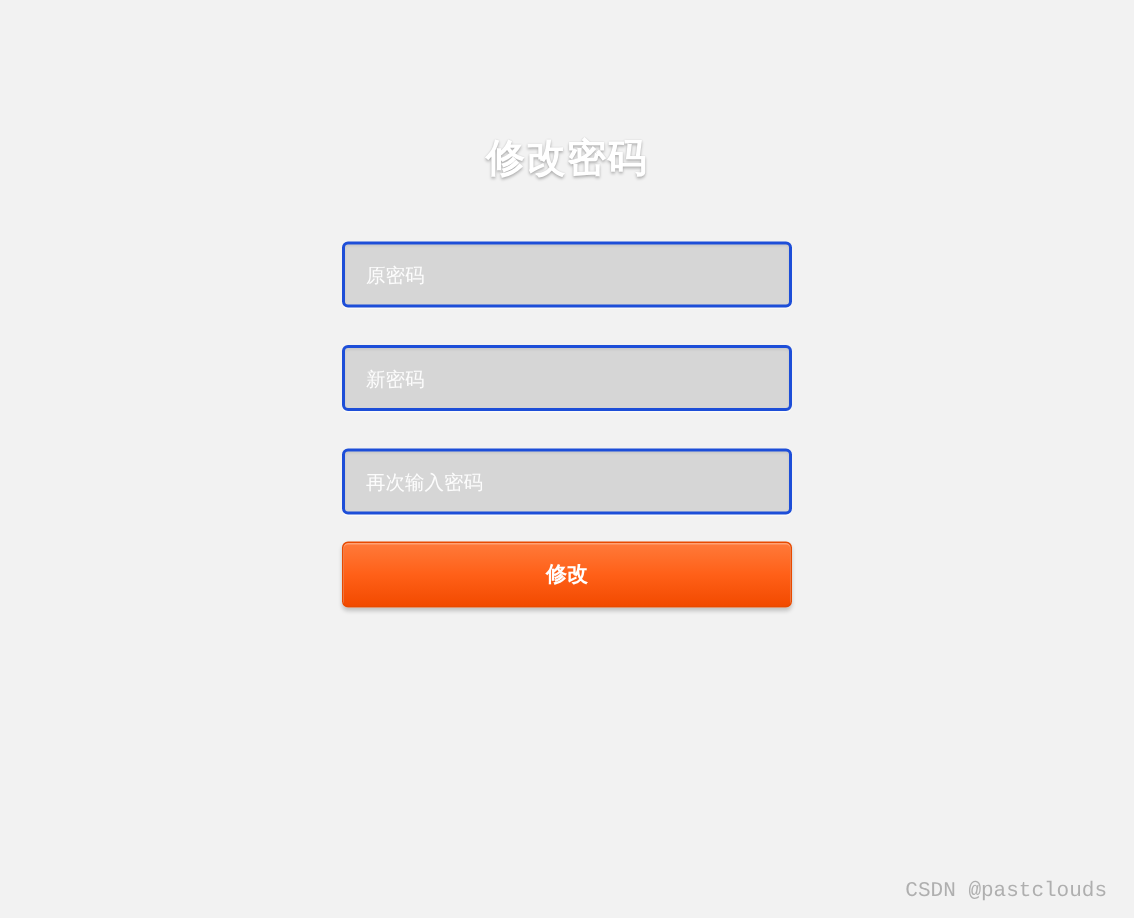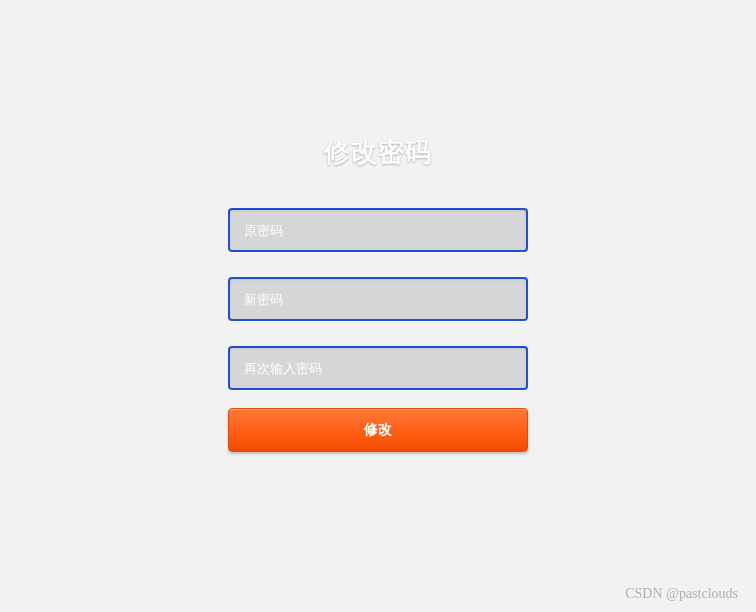--- a/index.html
+++ b/index.html
@@ -10,22 +10,22 @@
     body {
       width: 756px;
       height: 612px;
       background: #f2f2f2;
       font-family: "Microsoft YaHei", Arial, sans-serif;
       position: relative;
       overflow: hidden;
     }
     .container {
       width: 300px;
-      margin: 16px auto;
-      padding-top: 119px;
+      margin: 0 auto;
+      padding-top: 88px;
     }
     .title {
       text-align: center;
       font-size: 26px;
       font-weight: bold;
       color: #ffffff;
       text-shadow: 0 1px 2px rgba(0,0,0,0.25), 0 0 1px rgba(0,0,0,0.15);
       margin-bottom: 38px;
       letter-spacing: 1px;
     }
@@ -58,21 +58,21 @@
       cursor: pointer;
       box-shadow: inset 0 1px 0 rgba(255,255,255,0.3), 0 2px 3px rgba(0,0,0,0.2);
       margin-top: -7px;
     }
     .watermark {
       position: absolute;
       bottom: 10px;
       right: 18px;
       font-size: 14px;
       color: rgba(120,120,120,0.55);
-      font-family: Liberation Serif, serif;
+      font-family: Liberation Mono, monospace;
     }
   </style>
 </head>
 <body>
 
 <div class="container">
   <h1 class="title">修改密码</h1>
 
   <input type="password" class="input-field" placeholder="原密码" style="">
 

